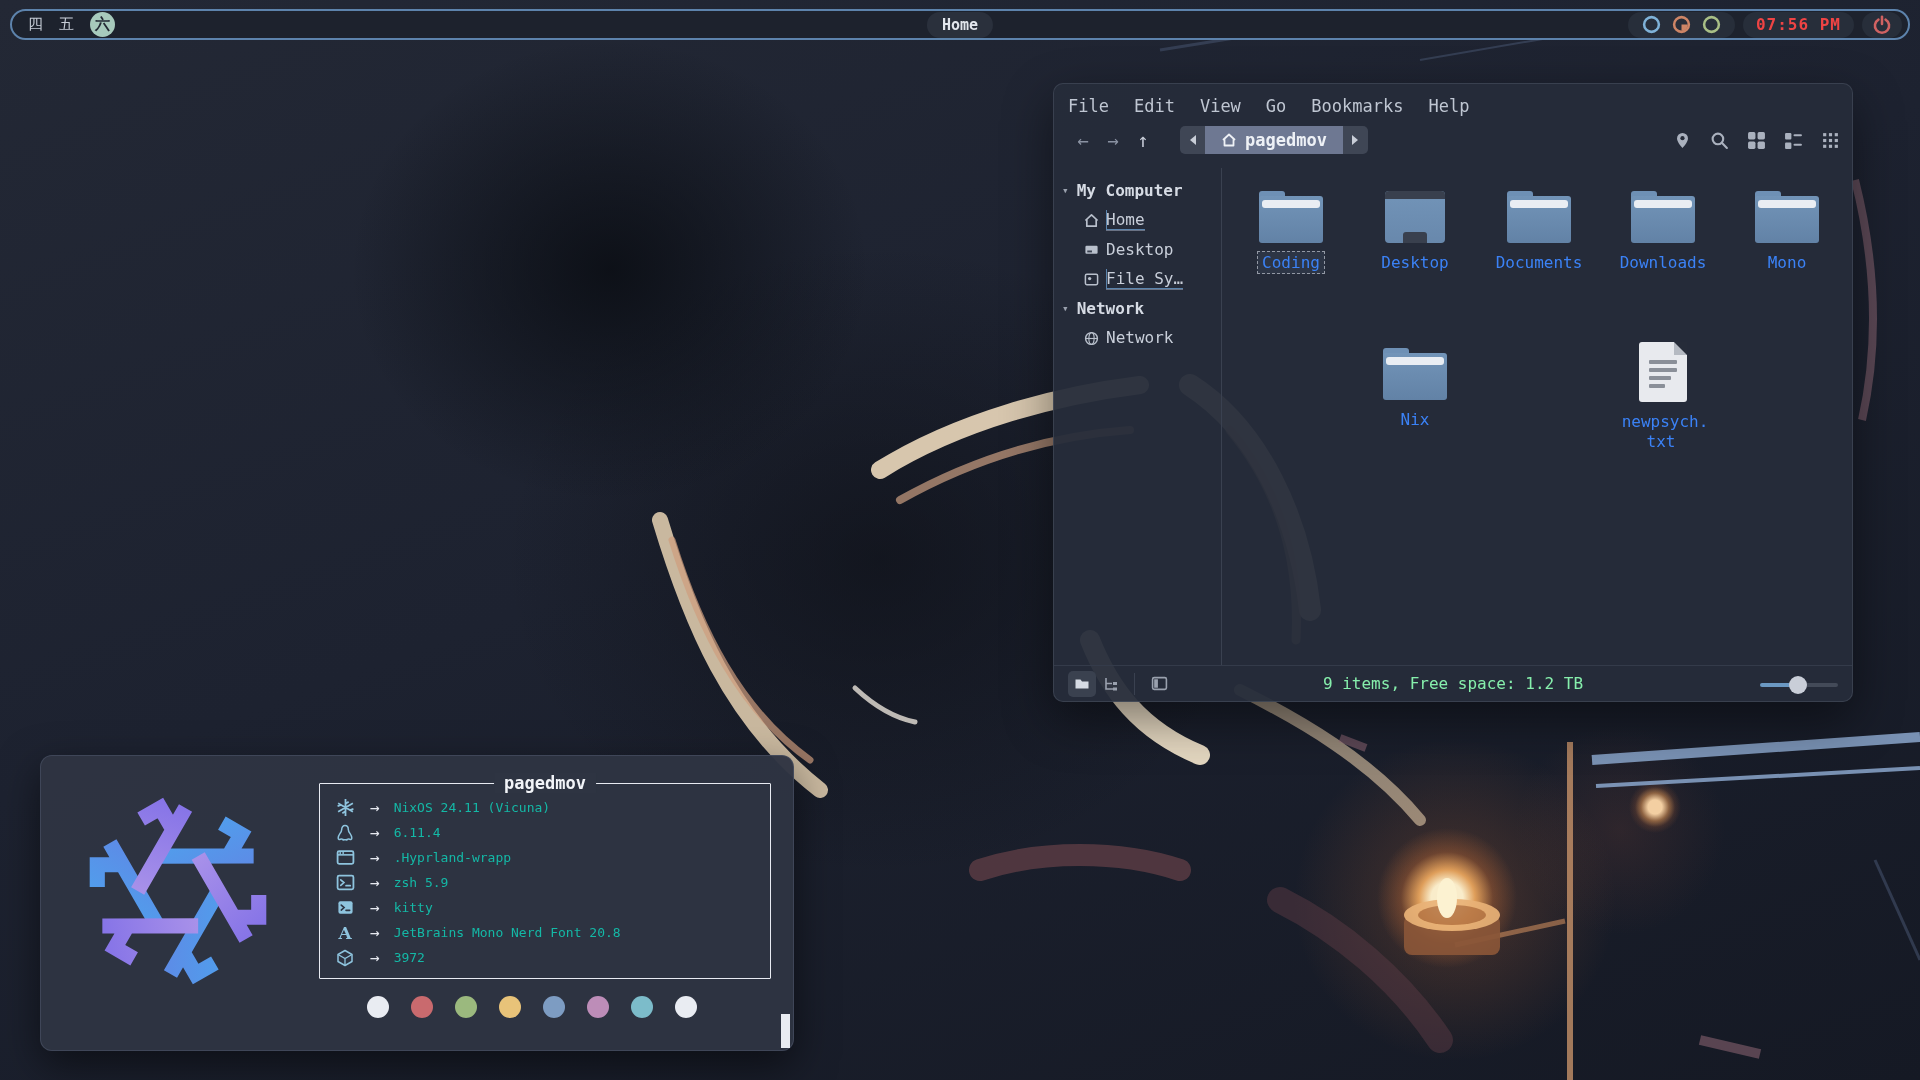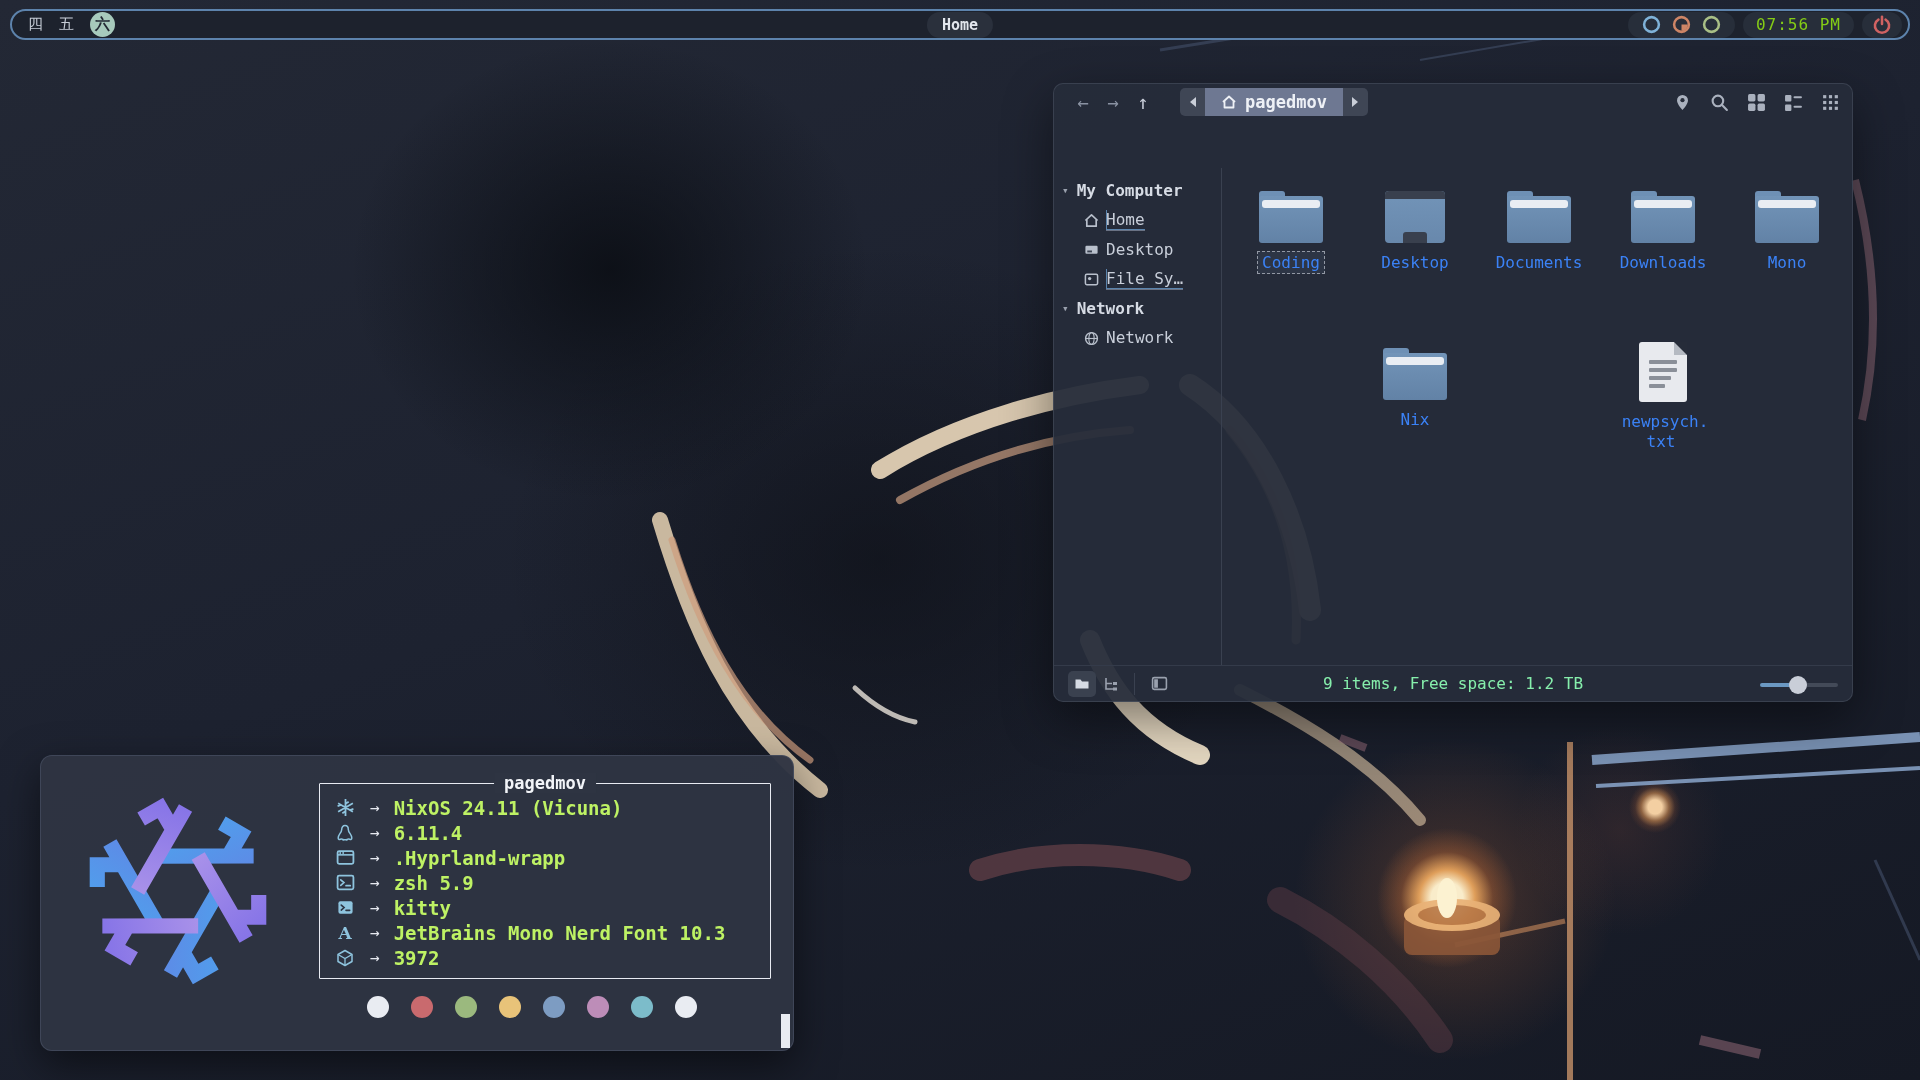--- a/index.html
+++ b/index.html
@@ -25,21 +25,21 @@
     background:#1d222d; border:2px solid #5d83ac; display:flex; align-items:center; }
   .ws-module { display:flex; align-items:center; gap:16px; padding:0 10px 0 16px; }
   .ws { color:#c6ccd6; font-size:15px; }
   .ws.active { width:25px; height:25px; border-radius:50%; background:#a7cabc; color:#232a34;
     display:flex; align-items:center; justify-content:center; font-weight:bold; }
   #topbar-title { position:absolute; left:50%; transform:translateX(-50%);
     background:#2a303c; border-radius:13px; padding:4px 15px; color:#e2e6ed; font-size:15px; font-weight:bold; }
   .tb-right { margin-left:auto; display:flex; align-items:center; gap:8px; padding-right:6px; }
   .pill { background:#272e3a; border-radius:14px; height:26px; display:flex; align-items:center; }
   .tray { gap:11px; padding:0 14px; }
-  .clock { padding:2px 13px; color:#84cc16; font-size:16px; font-weight:normal; letter-spacing:1px; }
+  .clock { padding:2px 13px; color:#ef4444; font-size:16px; font-weight:bold; letter-spacing:1px; }
   .power { width:40px; justify-content:center; }
 
   
   #fm { left:1053px; top:83px; width:800px; height:619px; border-radius:10px;
     background:rgba(38,44,58,0.95); border:1px solid rgba(150,160,180,.18);
     box-shadow:0 18px 50px rgba(0,0,0,.45); color:#bfc6d2; }
   #fm-menubar { display:flex; gap:0; padding:10px 8px 4px 14px; font-size:17px; }
   #fm-menubar .menu-item { padding:2px 11px 2px 0; margin-right:14px; cursor:default; }
   #fm-toolbar { display:flex; align-items:center; height:40px; padding:0 12px 4px 14px; }
   .nav-arrow { font-size:19px; color:#8a92a2; width:30px; text-align:center; }
@@ -98,21 +98,21 @@
     background:rgba(46,52,66,.97); border:1px solid rgba(120,130,155,.25);
     box-shadow:0 14px 40px rgba(0,0,0,.5); }
   #nix-logo { position:absolute; left:26px; top:26px; }
   #fetch-box { position:absolute; left:278px; top:27px; width:452px; height:196px;
     border:1px solid #e8ebf2; border-radius:1px; }
   #fetch-title { position:absolute; top:-11px; left:50%; transform:translateX(-50%);
     background:#2e3442; padding:0 10px; color:#f2f4f8; font-weight:bold; font-size:17px; }
   .fline { position:absolute; left:14px; display:flex; align-items:center; gap:14px; height:25px; }
   .fline .icn { width:22px; display:flex; justify-content:center; }
   .fline .arrow { color:#e6e9f0; font-size:16px; }
-  .fline .val { color:#bef264; font-size:19px; font-weight:700; white-space:nowrap; }
+  .fline .val { color:#14b8a6; font-size:13px; font-weight:400; white-space:nowrap; }
   #palette { position:absolute; left:326px; top:240px; display:flex; gap:22px; }
   .dot { width:22px; height:22px; border-radius:50%; }
   #cursor { position:absolute; left:740px; top:258px; width:9px; height:34px; background:#e9ecf2; }
 </style>
 </head>
 <body>
 
 <div id="wallpaper">
   <svg id="wallpaper-art" width="1920" height="1080" viewBox="0 0 1920 1080">
 
@@ -181,20 +181,28 @@
     <div class="pill power">
       <svg width="20" height="20" viewBox="0 0 18 18">
         <path d="M5.8 4.1 a6.4 6.4 0 1 0 6.4 0" fill="none" stroke="#d06262" stroke-width="2.3" stroke-linecap="round"></path>
         <line x1="9" y1="1.6" x2="9" y2="8" stroke="#d06262" stroke-width="2.3" stroke-linecap="round"></line>
       </svg>
     </div>
   </div>
 </div>
 
 <div id="fm" class="abs">
+  <div id="fm-menubar">
+    <span class="menu-item">File</span>
+    <span class="menu-item">Edit</span>
+    <span class="menu-item">View</span>
+    <span class="menu-item">Go</span>
+    <span class="menu-item">Bookmarks</span>
+    <span class="menu-item">Help</span>
+  </div>
 
   <div id="fm-toolbar">
     <span class="nav-arrow">←</span>
     <span class="nav-arrow">→</span>
     <span class="nav-arrow up">↑</span>
     <div id="pathbar">
       <div class="path-chev">
           <span class="chev-l"></span>
         </div>
       <div class="path-seg">
@@ -464,21 +472,21 @@
         <path d="M4.5 6.5 l3 2.6 -3 2.6 M9.5 12 h4" fill="none" stroke="#2e3442" stroke-width="1.7" stroke-linecap="round"></path>
           </svg>
         </span>
       <span class="arrow">→</span>
       <span class="val">kitty</span>
     </div>
 
     <div class="fline" style="top:136px;">
       <span class="icn" style="color:#8ec4de; font-weight:bold; font-size:17px; font-family:'DejaVu Serif',serif;">A</span>
       <span class="arrow">→</span>
-      <span class="val">JetBrains Mono Nerd Font 10.3</span>
+      <span class="val">JetBrains Mono Nerd Font 20.8</span>
     </div>
 
     <div class="fline" style="top:161px;">
       <span class="icn">
           <svg width="18" height="18" viewBox="0 0 18 18">
         <path d="M9 1.5 L16 5.5 v7 L9 16.5 L2 12.5 v-7 z" fill="none" stroke="#8ec4de" stroke-width="1.5" stroke-linejoin="round"></path>
         <path d="M2 5.5 L9 9.5 l7 -4 M9 9.5 v7" fill="none" stroke="#8ec4de" stroke-width="1.3"></path>
           </svg>
         </span>
       <span class="arrow">→</span>

